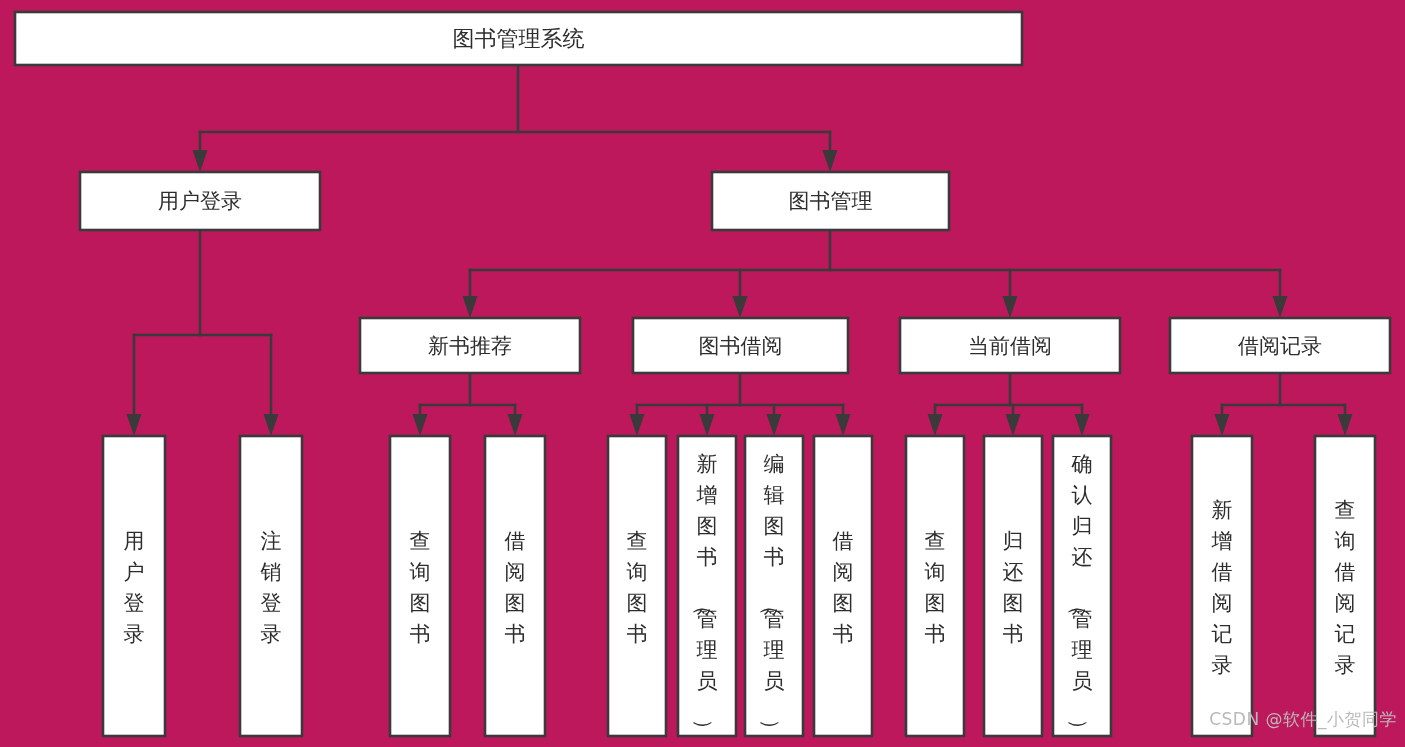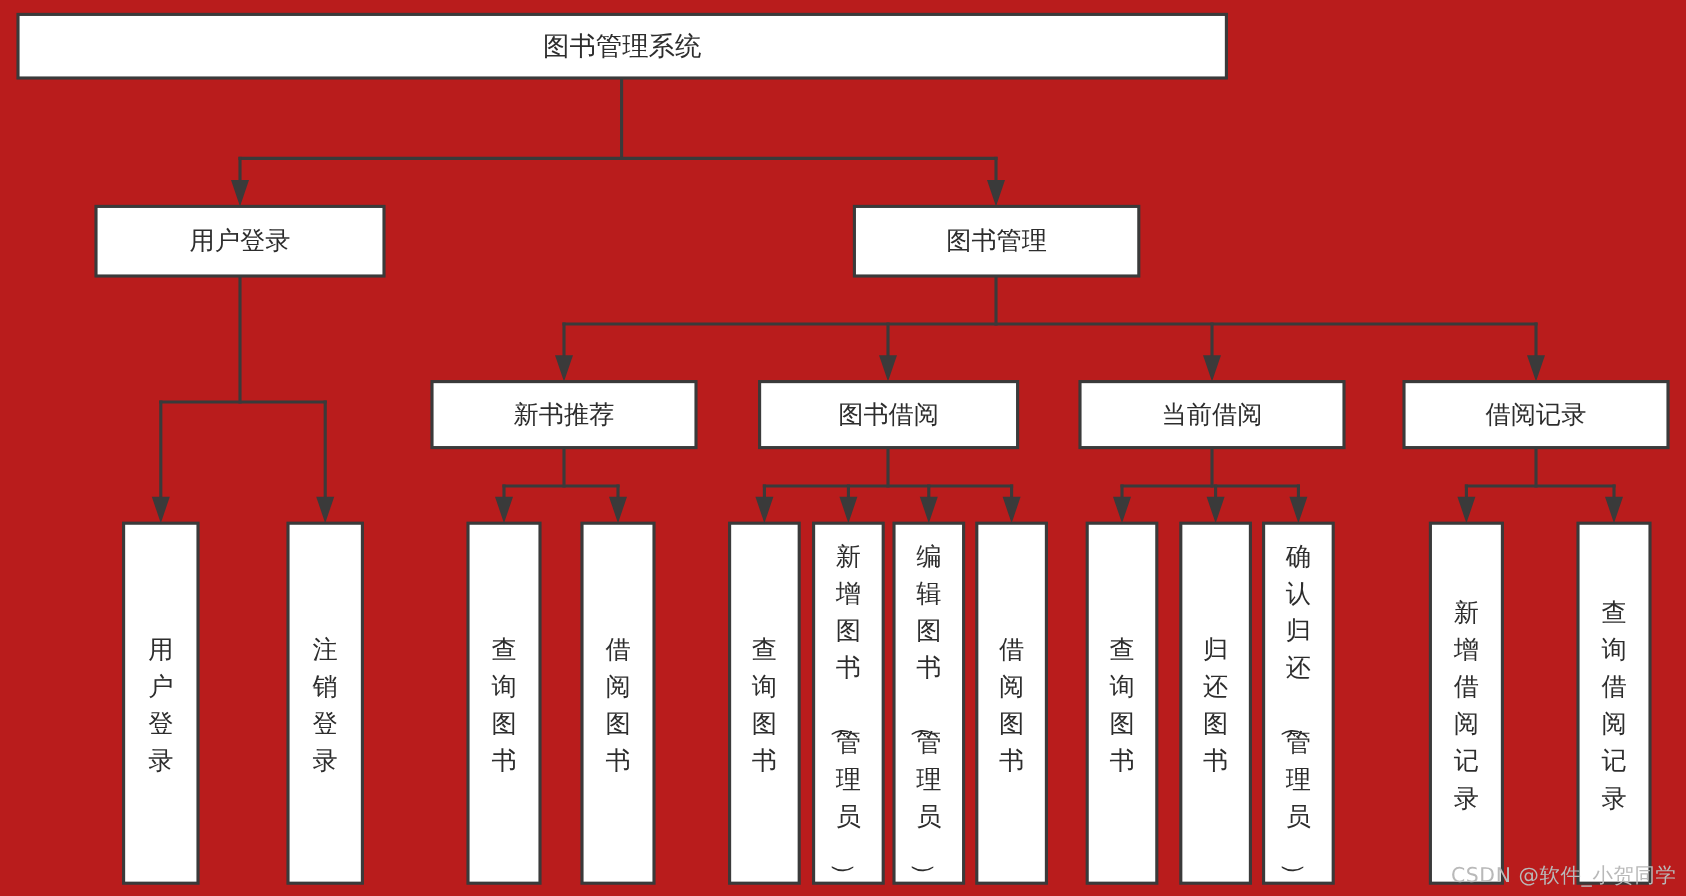--- a/index.html
+++ b/index.html
@@ -11,21 +11,21 @@
   body {
     width: 1405px;
     height: 747px;
     overflow: hidden;
     font-family: "DejaVu Sans", "Liberation Sans", sans-serif;
   }
   #diagram-root {
     position: relative;
     width: 1405px;
     height: 747px;
-    background: #b91c1c;
+    background: #be185d;
   }
   svg.diagram-canvas {
     position: absolute;
     left: 0;
     top: 0;
     width: 1405px;
     height: 747px;
     display: block;
   }
   .node-box {
@@ -55,21 +55,21 @@
     font-family: "DejaVu Sans", "Liberation Sans", sans-serif;
     font-size: 21px;
     text-anchor: middle;
   }
   .title-label {
     font-size: 22px;
   }
   .watermark {
     position: absolute;
     right: 8px;
-    bottom: 6px;
+    bottom: 16px;
     color: #b9b9b9;
     font-family: "DejaVu Sans", "Liberation Sans", sans-serif;
     font-size: 17px;
     letter-spacing: 0.5px;
     white-space: nowrap;
     user-select: none;
   }
 </style>
 </head>
 <body>

